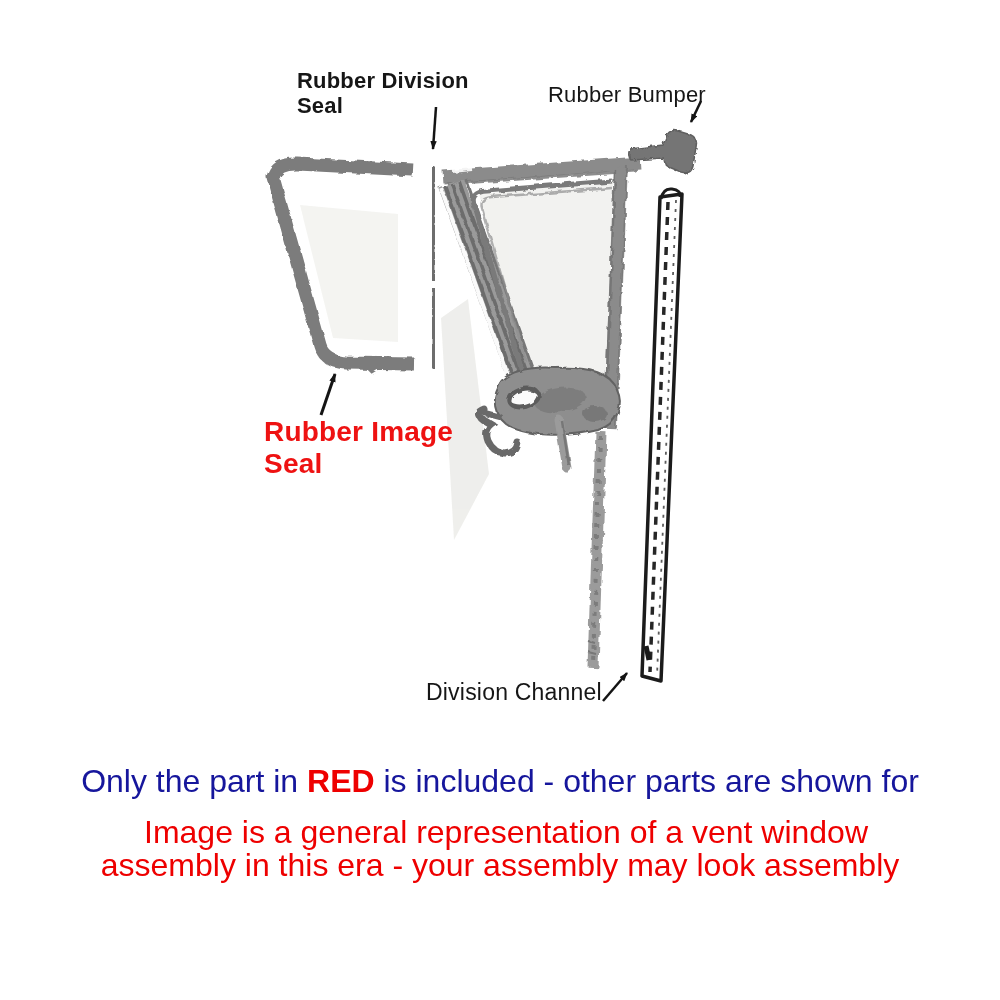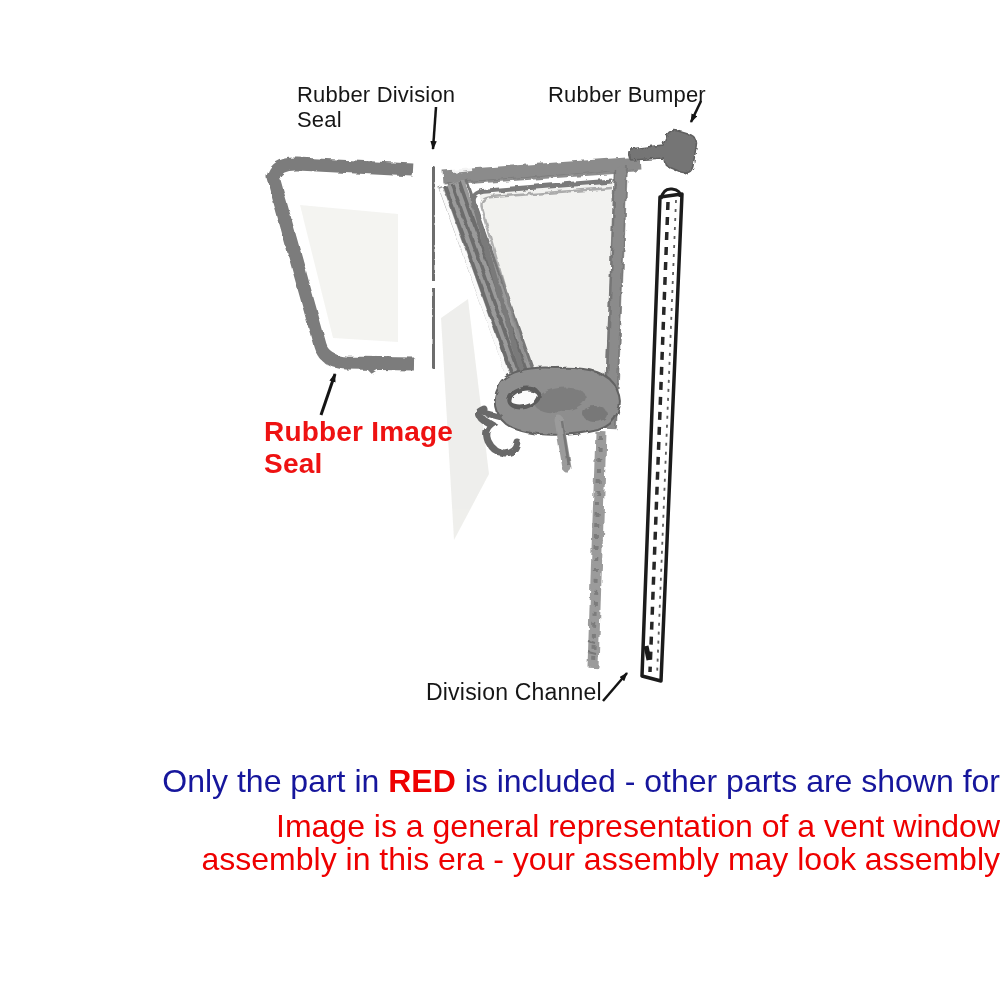--- a/index.html
+++ b/index.html
@@ -12,42 +12,42 @@
   }
   svg.art{position:absolute;left:0;top:0;}
   .lbl{
     position:absolute;
     color:#161616;
     font-size:22px;
     line-height:25px;
     white-space:pre-line;
     letter-spacing:0.2px;
   }
-  .lbl-division-seal{left:297px;top:82px;}
+  .lbl-division-seal{left:297px;top:68px;font-weight:bold;}
   .lbl-bumper{left:548px;top:82px;}
   .lbl-vent-seal{
     left:264px;top:416px;
     color:#ee1212;font-weight:bold;
     font-size:28px;line-height:32px;
   }
   .lbl-channel{left:426px;top:680px;font-size:23px;text-align:right;}
   .notice{
     position:absolute;left:0;top:763px;width:1000px;
-    text-align:right;
+    text-align:center;
   }
   .notice-blue{
     color:#16169c;
     font-size:32px;line-height:37px;
   }
   .notice-red-word{color:#ee0000;font-weight:bold;}
   .notice-red{
     color:#ee0000;
     font-size:32px;line-height:33px;
   }
-  .notice-red.first{margin-top:10px;padding-left:12px;}
+  .notice-red.first{margin-top:16px;padding-left:12px;}
 </style>
 </head>
 <body>
 
 <div class="canvas">
 
   <svg class="art" width="1000" height="1000" viewBox="0 0 1000 1000">
     <defs>
       <marker id="ah" markerWidth="12" markerHeight="10" refX="8" refY="3.2" orient="auto" markerUnits="userSpaceOnUse">
         <path d="M0,0 L9,3.2 L0,6.4 Z" fill="#141414"></path>

